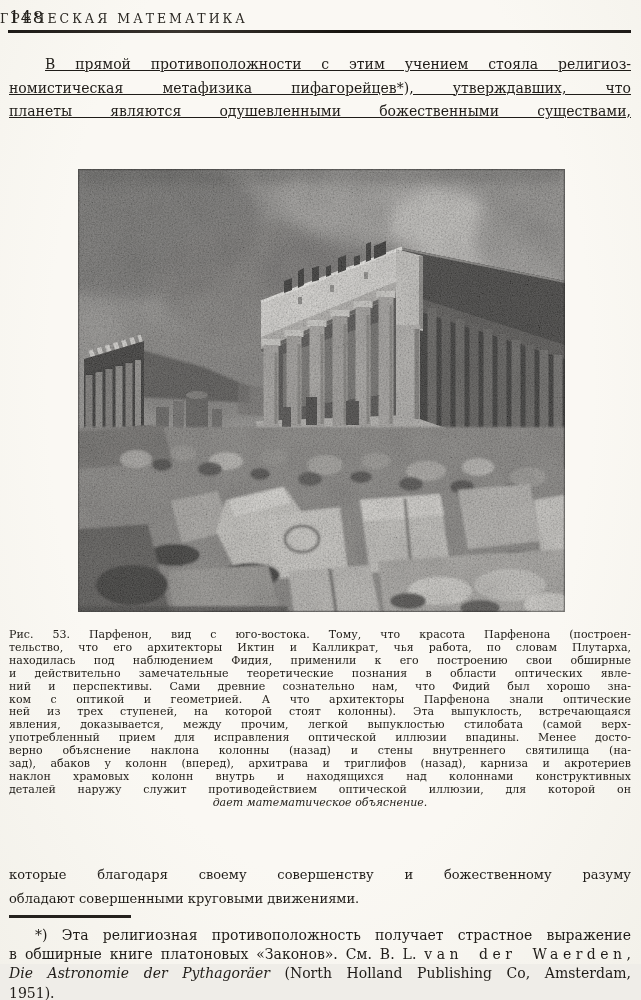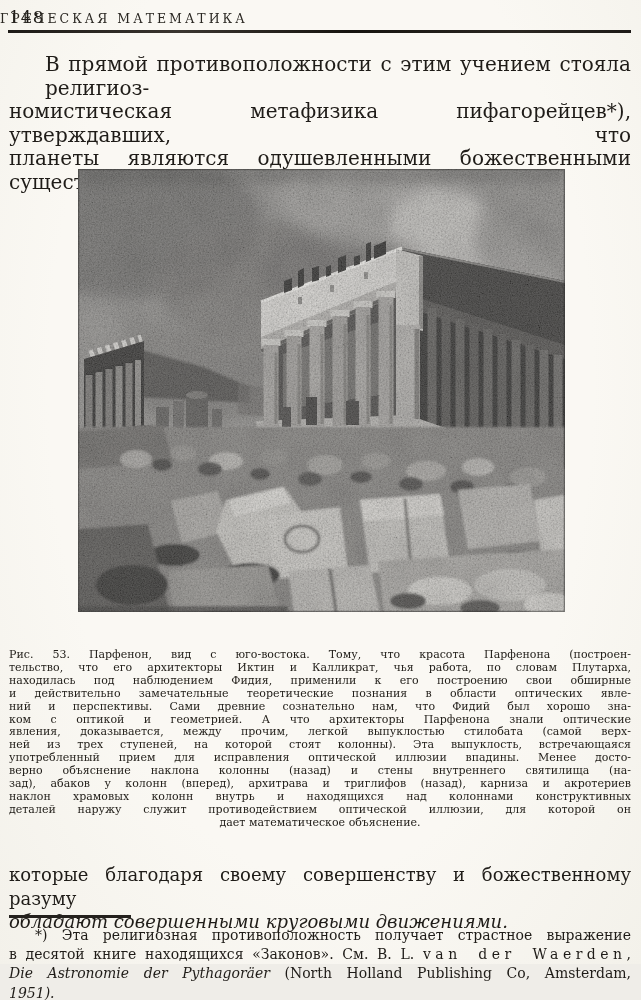--- a/index.html
+++ b/index.html
@@ -15,27 +15,27 @@
     background:radial-gradient(ellipse at 50% 40%, #faf8f3 60%, #f3f1ea 100%);
   }
   
   .pagenum{position:absolute;left:9px;top:7px;font-size:17px;letter-spacing:1px;}
   .running-title{position:absolute;left:0;right:8px;top:11px;
     font-size:12.5px;letter-spacing:3px;color:#2a2722;}
   .head-rule{position:absolute;left:8px;right:10px;top:30px;height:3px;
     background:linear-gradient(90deg,#1d1a17,#3a352f 28%,#16140f 55%,#2b2722 82%,#1d1a17);}
   
   .tblock{position:absolute;left:9px;width:622px;}
-  .para1{top:53px;font-size:20px;line-height:23.5px;}
-  .para2{top:863px;font-size:18px;line-height:23.5px;}
-  .caption{top:629px;font-size:11px;line-height:12.9px;color:#24211c;margin-top:20px;}
+  .para1{top:53px;font-size:14px;line-height:23.5px;text-decoration:underline;}
+  .para2{top:863px;font-size:13px;line-height:23.5px;}
+  .caption{top:629px;font-size:11px;line-height:12.9px;color:#24211c;}
   .footnote{top:926px;font-size:14px;line-height:19.2px;}
   .tline{text-align:justify;text-align-last:justify;}
-  .tline.al-left{text-align:right;text-align-last:left;font-style:italic;}
-  .tline.al-center{text-align:center;text-align-last:center;}
+  .tline.al-left{text-align:right;text-align-last:left;}
+  .tline.al-center{text-align:center;text-align-last:center;font-style:italic;}
   .para1 .indent,.para2 .indent{padding-left:36px;}
   .footnote .indent{padding-left:26px;}
   .it{font-style:italic;}
   .sp{letter-spacing:.32em;word-spacing:.25em;}
   
   .fn-rule{position:absolute;left:9px;top:915px;width:122px;height:2.5px;background:#24211d;}
   
   .photo{
     position:absolute;left:78px;top:169px;width:487px;height:443px;
     filter:contrast(1.03) saturate(.25);
@@ -263,37 +263,37 @@
     </svg>
   </div>
 
   <div class="tblock caption">
       <div class="tline"><span>Рис. 53. Парфенон, вид с юго-востока. Тому, что красота Парфенона (построен-</span></div>
       <div class="tline"><span>тельство, что его архитекторы Иктин и Калликрат, чья работа, по словам Плутарха,</span></div>
       <div class="tline"><span>находилась под наблюдением Фидия, применили к его построению свои обширные</span></div>
       <div class="tline"><span>и действительно замечательные теоретические познания в области оптических явле-</span></div>
       <div class="tline"><span>ний и перспективы. Сами древние сознательно нам, что Фидий был хорошо зна-</span></div>
       <div class="tline"><span>ком с оптикой и геометрией. А что архитекторы Парфенона знали оптические</span></div>
+      <div class="tline"><span>ней из трех ступеней, на которой стоят колонны). Эта выпуклость, встречающаяся</span></div>
       <div class="tline"><span>явления, доказывается, между прочим, легкой выпуклостью стилобата (самой верх-</span></div>
-      <div class="tline"><span>ней из трех ступеней, на которой стоят колонны). Эта выпуклость, встречающаяся</span></div>
       <div class="tline"><span>употребленный прием для исправления оптической иллюзии впадины. Менее досто-</span></div>
       <div class="tline"><span>верно объяснение наклона колонны (назад) и стены внутреннего святилища (на-</span></div>
       <div class="tline"><span>зад), абаков у колонн (вперед), архитрава и триглифов (назад), карниза и акротериев</span></div>
       <div class="tline"><span>наклон храмовых колонн внутрь и находящихся над колоннами конструктивных</span></div>
       <div class="tline"><span>деталей наружу служит противодействием оптической иллюзии, для которой он</span></div>
       <div class="tline al-center"><span>дает математическое объяснение.</span></div>
     </div>
 
   <div class="tblock para2">
       <div class="tline"><span>которые благодаря своему совершенству и божественному разуму</span></div>
       <div class="tline al-left"><span>обладают совершенными круговыми движениями.</span></div>
     </div>
 
   <div class="fn-rule"></div>
 
   <div class="tblock footnote">
       <div class="tline indent"><span>*) Эта религиозная противоположность получает страстное выражение</span></div>
-      <div class="tline"><span>в десятой книге находящихся «Законов». См. B. L. </span><span class="sp">van der Waerden</span><span>,</span></div>
+      <div class="tline"><span>в обширные книге платоновых «Законов». См. B. L. </span><span class="sp">van der Waerden</span><span>,</span></div>
       <div class="tline"><span class="it">Die Astronomie der Pythagoräer</span><span> (North Holland Publishing Co, Amsterdam,</span></div>
       <div class="tline al-left"><span>1951).</span></div>
     </div>
 
 </div>
 
 </body></html>

